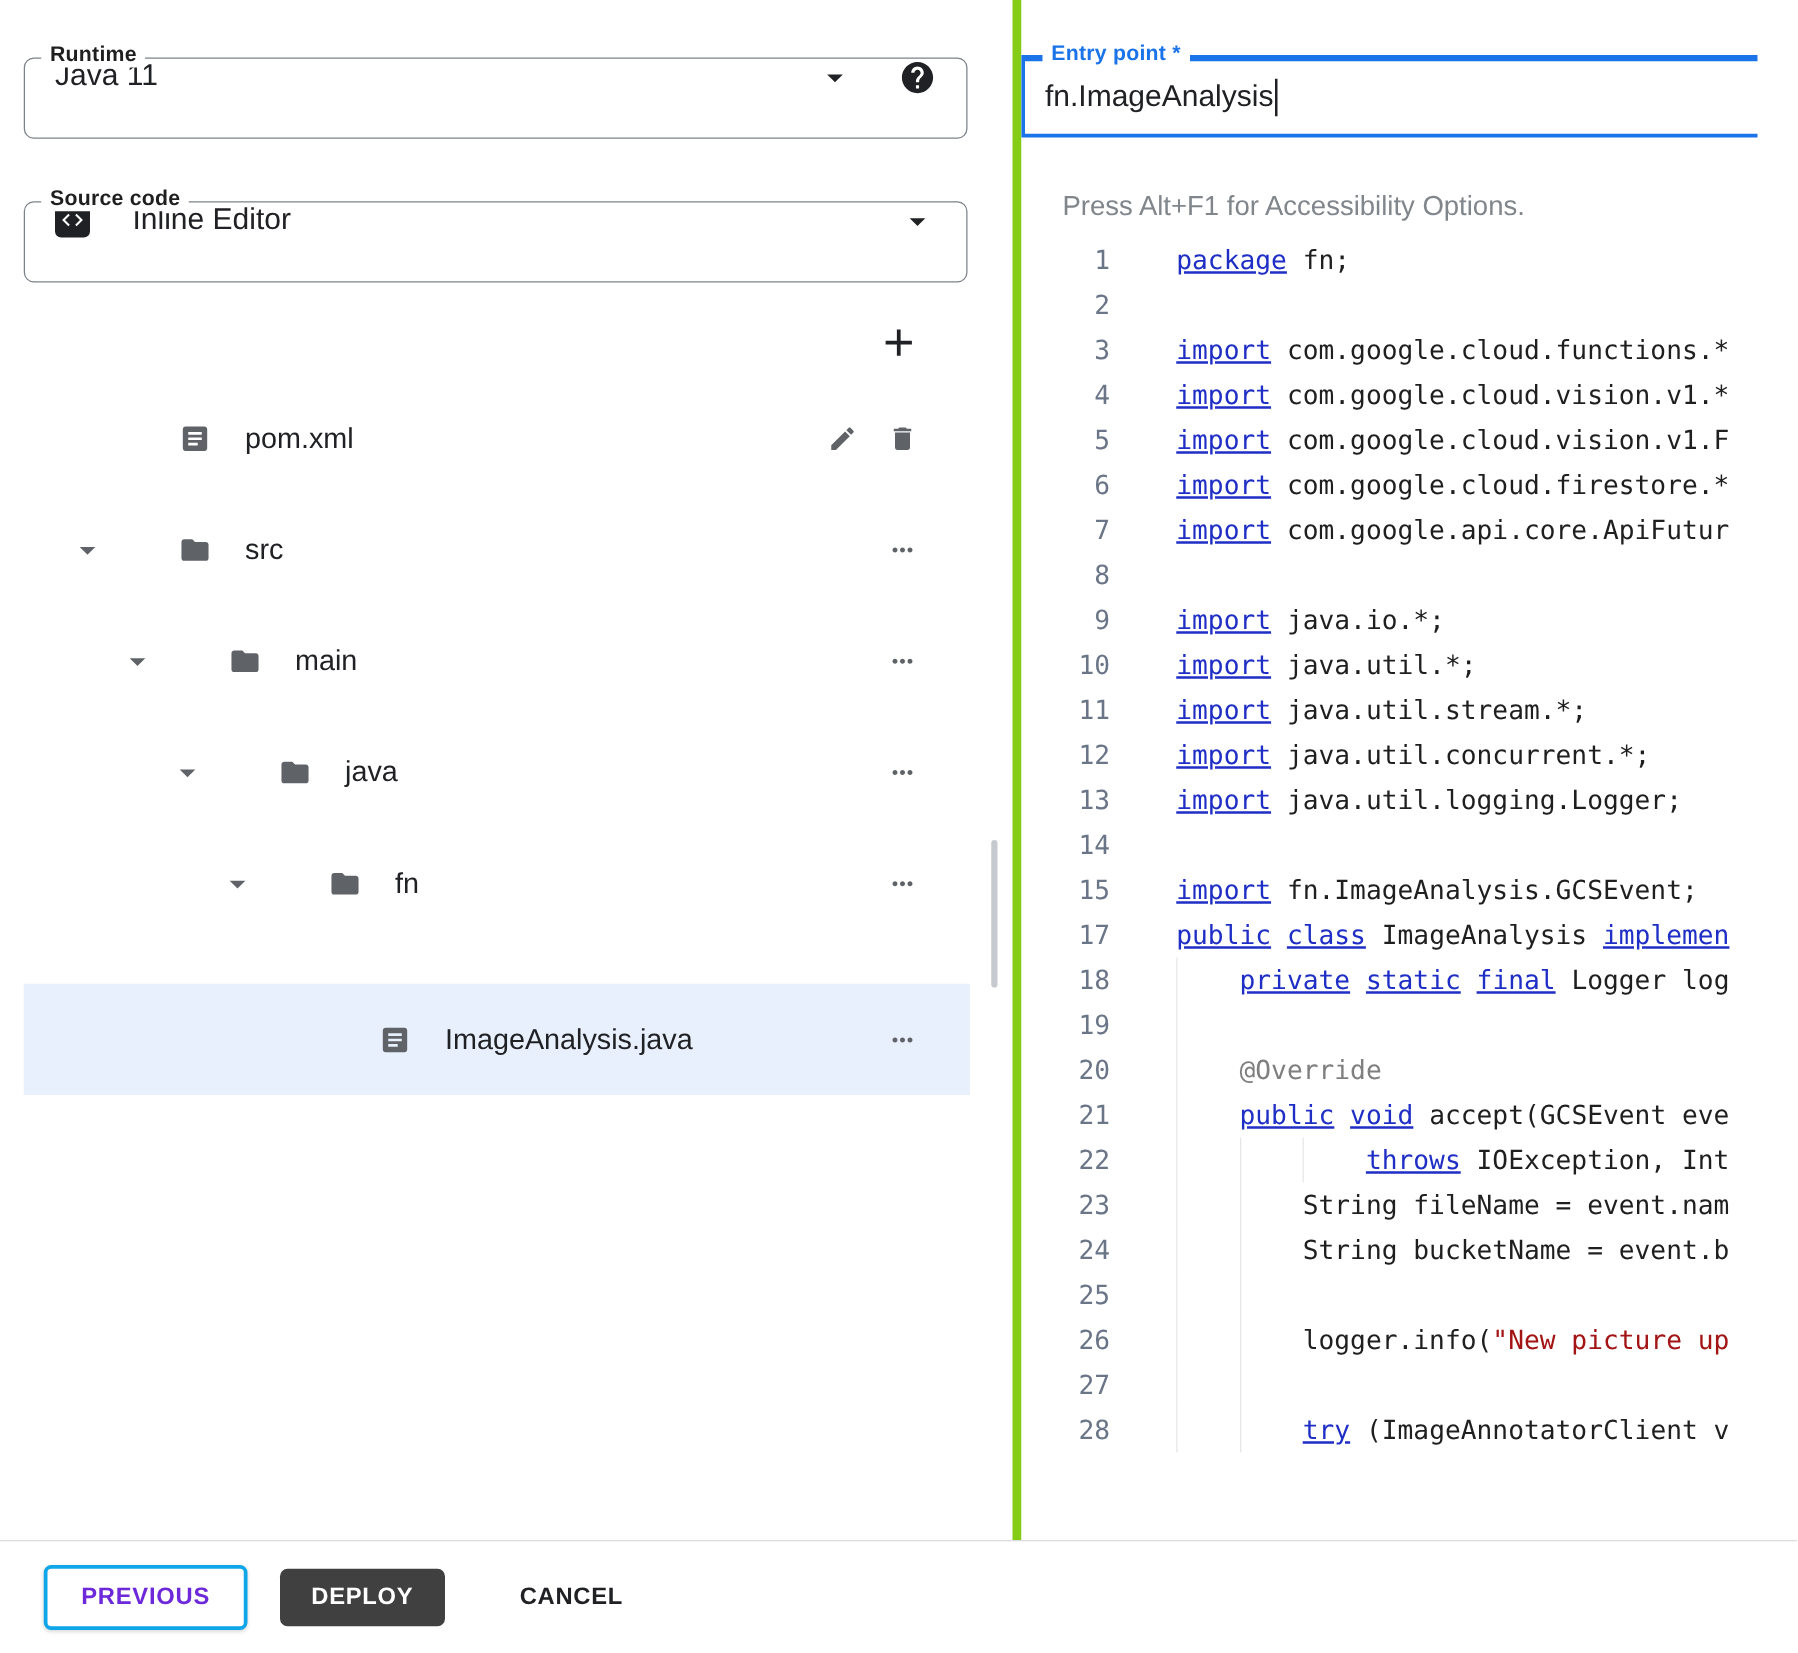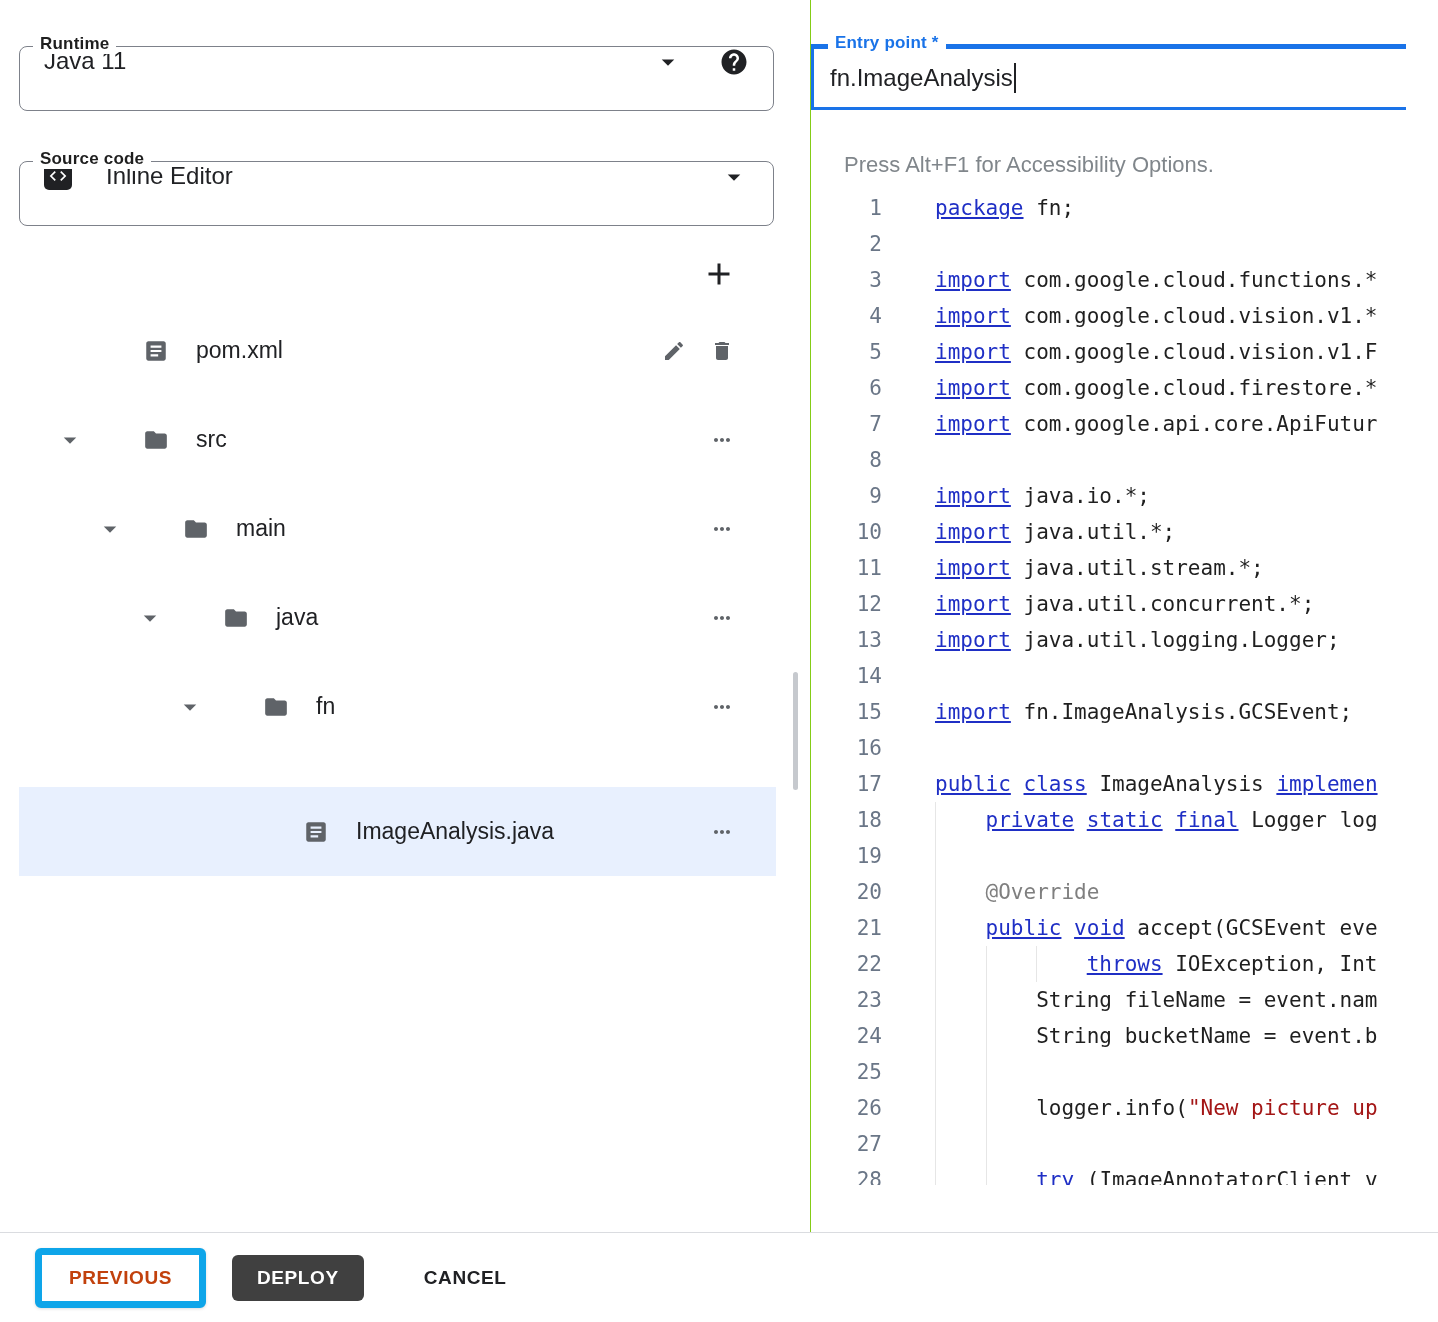--- a/index.html
+++ b/index.html
@@ -40,21 +40,21 @@
   .tlabel { margin-left:27px; font-size:23px; color:#202124; white-space:nowrap; }
   .actions { margin-left:auto; padding-right:42px; display:flex; align-items:center; gap:24px; }
   .action { width:24px; height:24px; cursor:pointer; }
   .action svg { width:24px; height:24px; }
 
   .left-scrollbar { position:absolute; left:793px; top:672px; width:5px; height:118px;
                     background:#c6c9ce; border-radius:3px; }
 
   
   .right-panel { position:absolute; left:810px; top:0; width:596px; height:1232px;
-                 border-left:1px solid #84cc16; overflow:hidden; background:#fff; }
+                 border-left:7px solid #84cc16; overflow:hidden; background:#fff; }
   .f-entry { position:absolute; left:0px; top:44px; width:700px; height:66px;
              border:3px solid #1a73e8; border-top-width:5px; border-radius:0 8px 8px 0; }
   .f-entry .field-label { top:-16px; left:14px; color:#1a73e8; }
   .entry-row { display:flex; align-items:center; height:100%; padding:0 16px; }
   .entry-value { font-size:24px; color:#202124; }
   .cursor { display:inline-block; width:2px; height:30px; background:#202124; margin-left:1px;
             vertical-align:middle; }
 
   .editor { position:absolute; left:0; top:0; width:100%; height:100%; }
   .hint { position:absolute; left:33px; top:152px; font-size:22px; color:#80868b; white-space:nowrap;text-align:center; }
@@ -67,22 +67,22 @@
   .tk-k { color:#1f2fc5; text-decoration:underline; }
   .tk-p { color:#1f1f1f; }
   .tk-s { color:#a31515; }
   .tk-a { color:#7f7f7f; }
 
   
   .footer { position:absolute; left:0; top:1232px; width:1438px; height:90px;
             border-top:1px solid #dadce0; display:flex; align-items:center; background:#fff; }
   .btn { font-family:inherit; font-size:19px; font-weight:700; letter-spacing:.6px;
          border-radius:6px; cursor:pointer; }
-  .btn-outline { margin-left:35px; padding:12px 27px; color:#c2410c; background:#fff;
-                 border:7px solid #0ea5e9; box-shadow:0 1px 3px rgba(60,64,67,.18); }
+  .btn-outline { margin-left:35px; padding:12px 27px; color:#6d28d9; background:#fff;
+                 border:3px solid #0ea5e9; box-shadow:0 1px 3px rgba(60,64,67,.18); }
   .btn-filled { margin-left:26px; padding:12px 25px; color:#fff; background:#404040; border:none; }
   .btn-text { margin-left:42px; padding:12px 18px; color:#202124; background:transparent; border:none; }
 </style>
 </head>
 <body>
 
 <div class="app">
 
   <div class="left-panel">
 
@@ -252,21 +252,20 @@
           <div class="line"><span class="ln">6</span><span class="codeln"><span class="tk-k">import</span><span class="tk-p"> com.google.cloud.firestore.*</span></span></div>
           <div class="line"><span class="ln">7</span><span class="codeln"><span class="tk-k">import</span><span class="tk-p"> com.google.api.core.ApiFutur</span></span></div>
           <div class="line"><span class="ln">8</span><span class="codeln"></span></div>
           <div class="line"><span class="ln">9</span><span class="codeln"><span class="tk-k">import</span><span class="tk-p"> java.io.*;</span></span></div>
           <div class="line"><span class="ln">10</span><span class="codeln"><span class="tk-k">import</span><span class="tk-p"> java.util.*;</span></span></div>
           <div class="line"><span class="ln">11</span><span class="codeln"><span class="tk-k">import</span><span class="tk-p"> java.util.stream.*;</span></span></div>
           <div class="line"><span class="ln">12</span><span class="codeln"><span class="tk-k">import</span><span class="tk-p"> java.util.concurrent.*;</span></span></div>
           <div class="line"><span class="ln">13</span><span class="codeln"><span class="tk-k">import</span><span class="tk-p"> java.util.logging.Logger;</span></span></div>
           <div class="line"><span class="ln">14</span><span class="codeln"></span></div>
           <div class="line"><span class="ln">15</span><span class="codeln"><span class="tk-k">import</span><span class="tk-p"> fn.ImageAnalysis.GCSEvent;</span></span></div>
-          <div class="line"><span class="ln">16</span><span class="codeln"></span></div>
           <div class="line"><span class="ln">17</span><span class="codeln"><span class="tk-k">public</span><span class="tk-p"> </span><span class="tk-k">class</span><span class="tk-p"> ImageAnalysis </span><span class="tk-k">implemen</span></span></div>
           <div class="line"><span class="ln">18</span><span class="codeln"><span class="guide" style="left:0ch"></span><span class="tk-p">    </span><span class="tk-k">private</span><span class="tk-p"> </span><span class="tk-k">static</span><span class="tk-p"> </span><span class="tk-k">final</span><span class="tk-p"> Logger log</span></span></div>
           <div class="line"><span class="ln">19</span><span class="codeln"><span class="guide" style="left:0ch"></span></span></div>
           <div class="line"><span class="ln">20</span><span class="codeln"><span class="guide" style="left:0ch"></span><span class="tk-p">    </span><span class="tk-a">@Override</span></span></div>
           <div class="line"><span class="ln">21</span><span class="codeln"><span class="guide" style="left:0ch"></span><span class="tk-p">    </span><span class="tk-k">public</span><span class="tk-p"> </span><span class="tk-k">void</span><span class="tk-p"> accept(GCSEvent eve</span></span></div>
           <div class="line"><span class="ln">22</span><span class="codeln"><span class="guide" style="left:0ch"></span><span class="guide" style="left:4ch"></span><span class="guide" style="left:8ch"></span><span class="tk-p">            </span><span class="tk-k">throws</span><span class="tk-p"> IOException, Int</span></span></div>
           <div class="line"><span class="ln">23</span><span class="codeln"><span class="guide" style="left:0ch"></span><span class="guide" style="left:4ch"></span><span class="tk-p">        String fileName = event.nam</span></span></div>
           <div class="line"><span class="ln">24</span><span class="codeln"><span class="guide" style="left:0ch"></span><span class="guide" style="left:4ch"></span><span class="tk-p">        String bucketName = event.b</span></span></div>
           <div class="line"><span class="ln">25</span><span class="codeln"><span class="guide" style="left:0ch"></span><span class="guide" style="left:4ch"></span></span></div>
           <div class="line"><span class="ln">26</span><span class="codeln"><span class="guide" style="left:0ch"></span><span class="guide" style="left:4ch"></span><span class="tk-p">        logger.info(</span><span class="tk-s">"New picture up</span></span></div>

